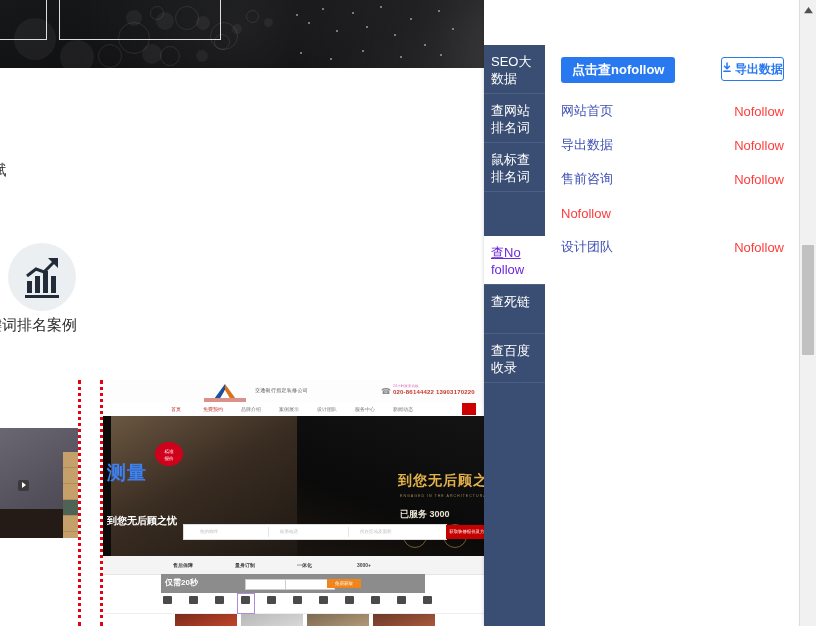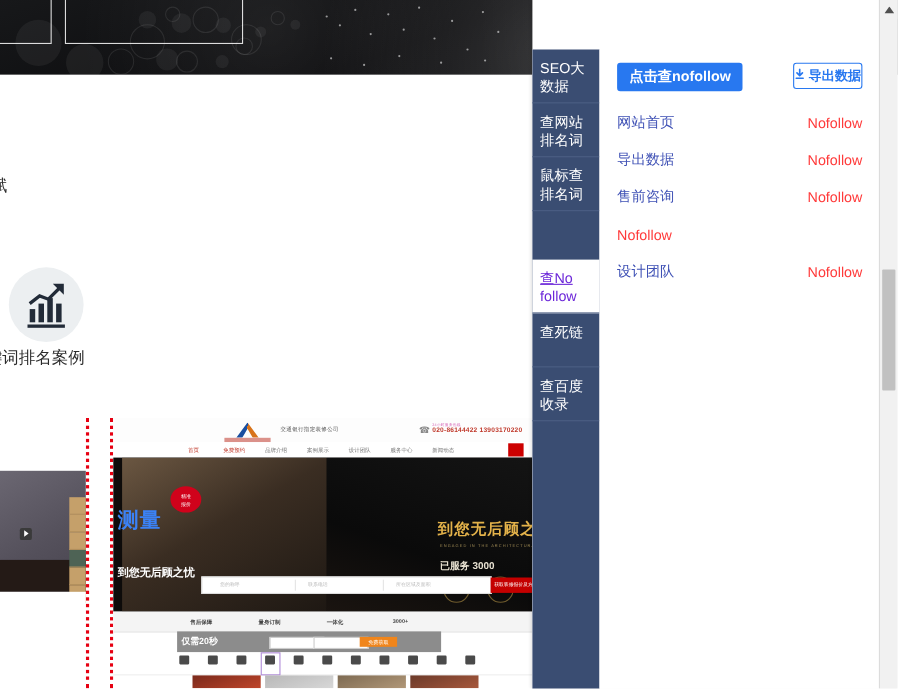--- a/index.html
+++ b/index.html
@@ -227,21 +227,21 @@
   .shot-strip {
     position: absolute; left: 0; top: 176px;
     width: 381px; height: 18px;
     background: #f4f4f4; border-bottom: 1px solid #e6e6e6;
   }
   .shot-strip b {
     position: absolute; top: 6px; font-size: 5px; color: #444; font-weight: bold;
   }
   .shot-gray {
     position: absolute; left: 58px; top: 194px;
-    width: 240px; height: 19px; background: #8c8c8c;
+    width: 264px; height: 19px; background: #8c8c8c;
   }
   .shot-gray .lbl {
     position: absolute; left: 4px; top: 3px; color: #fff;
     font-size: 8px; font-weight: bold;
   }
   .shot-gray .inp {
     position: absolute; top: 5px; width: 48px; height: 9px;
     background: #fff; border: 1px solid #ccc;
   }
   .shot-gray .ob {

